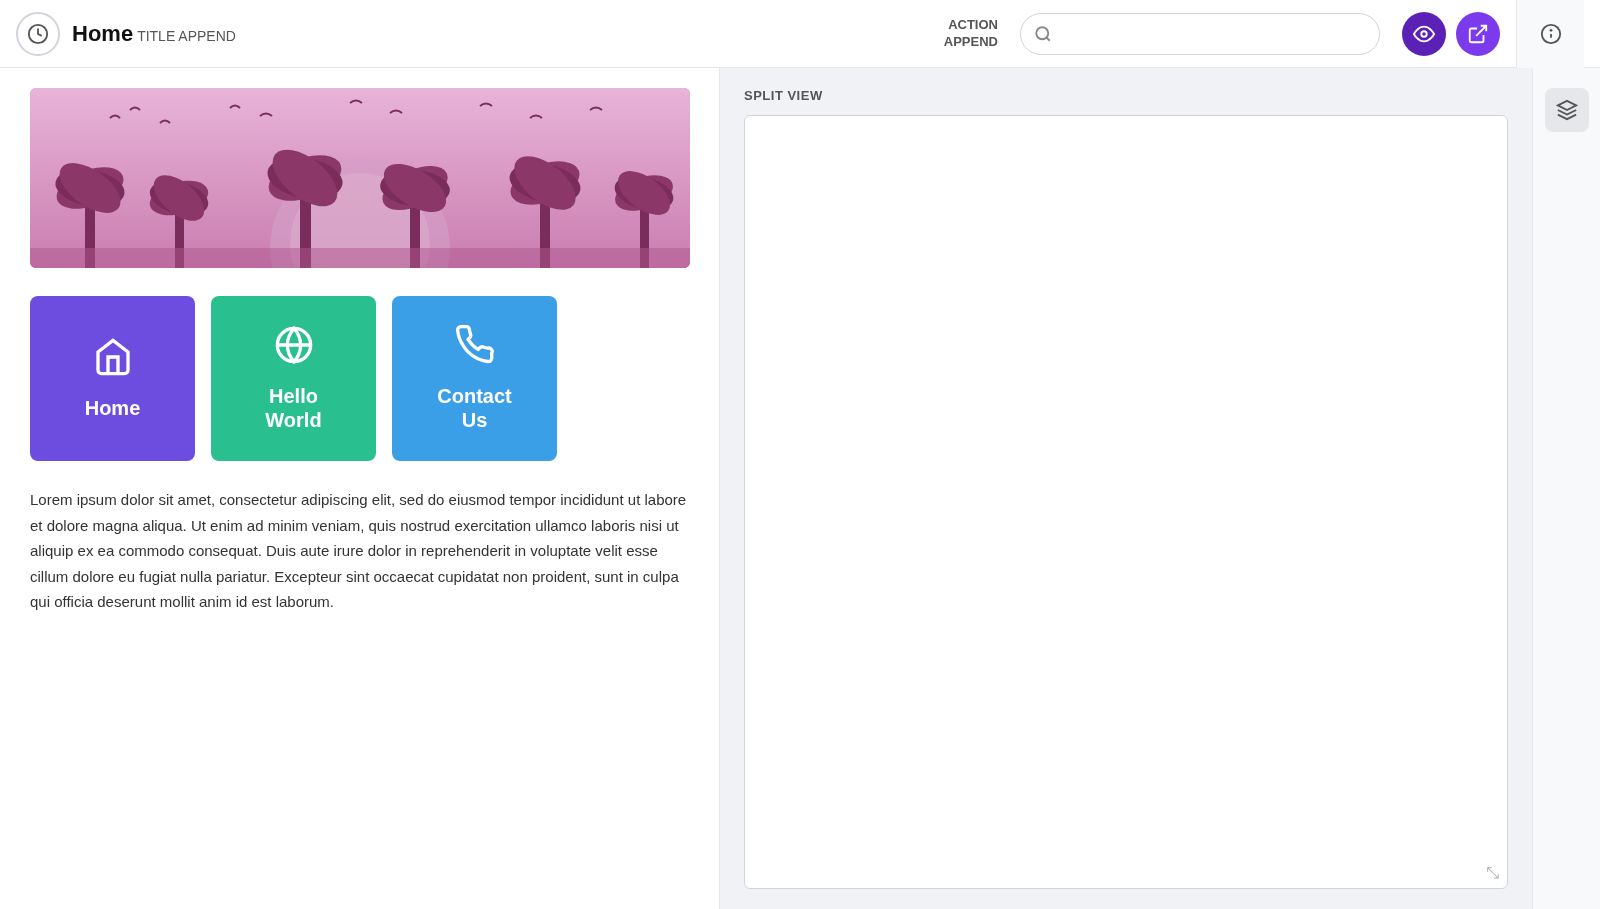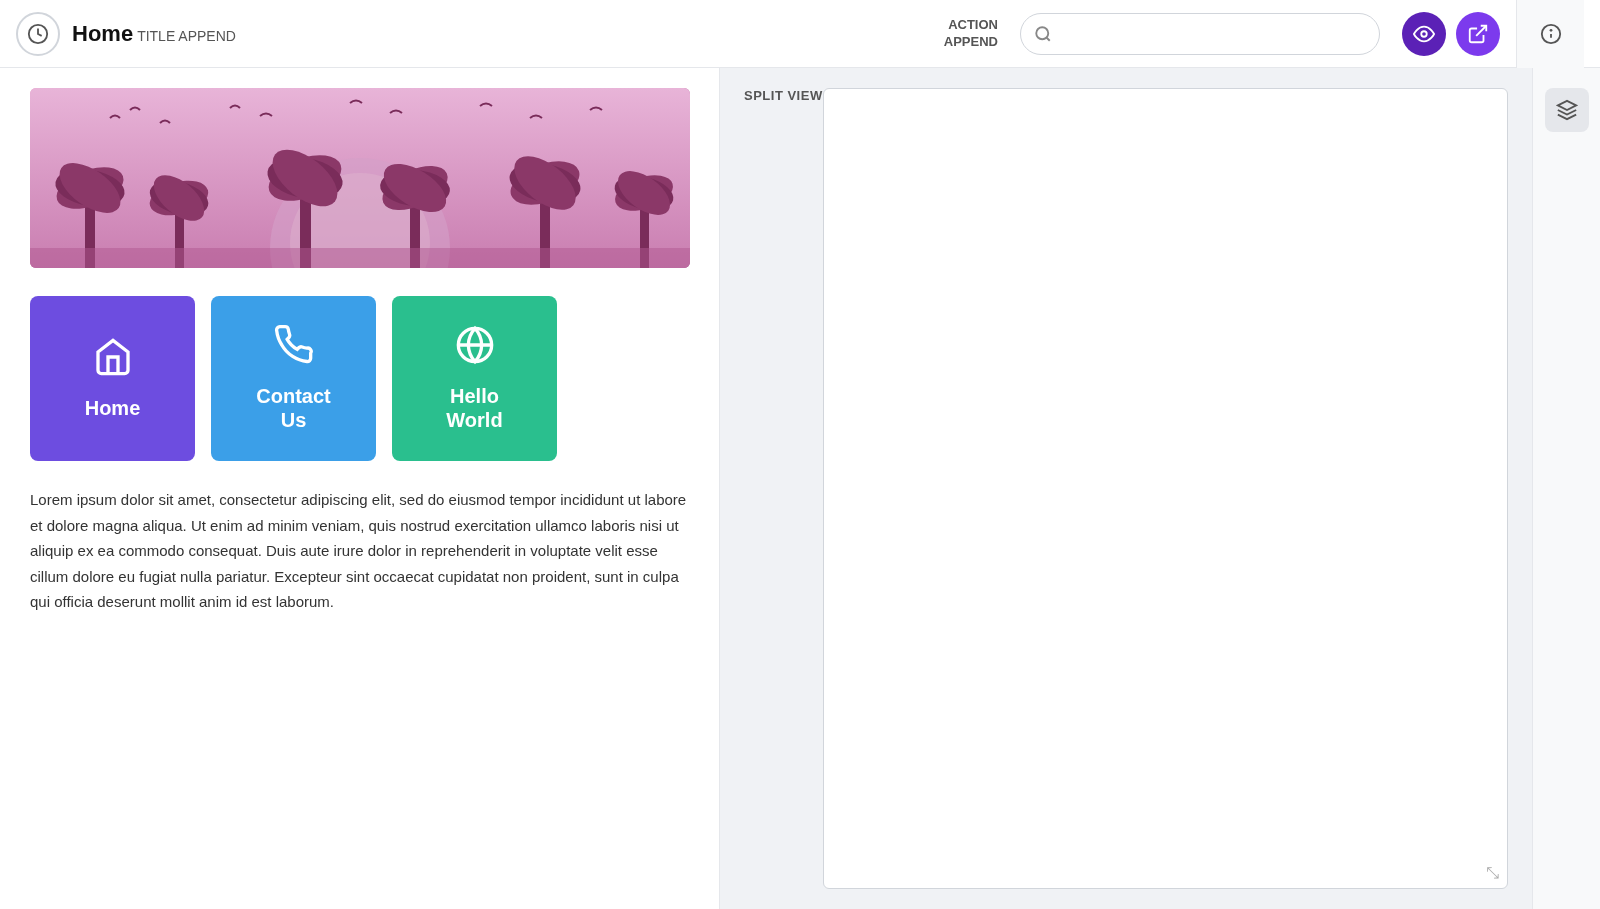--- a/index.html
+++ b/index.html
@@ -154,21 +154,21 @@
       color: #333;
       line-height: 1.7;
     }
 
     
     .right-panel {
       flex: 1;
       background: #f0f2f5;
       padding: 20px 24px;
       display: flex;
-      flex-direction: row;
+      flex-direction: column;
     }
     .split-view-label {
       font-size: 13px; font-weight: 700; color: #555;
       letter-spacing: 0.5px;
       margin-bottom: 12px;
     }
     .split-view-box {
       flex: 1;
       background: #fff;
       border: 1px solid #d1d5db;
@@ -322,38 +322,38 @@
     <div class="nav-buttons">
       <button class="nav-btn home">
         <span class="btn-icon">
           <svg width="40" height="40" viewBox="0 0 24 24" fill="none" stroke="#fff" stroke-width="2">
             <path d="M3 9l9-7 9 7v11a2 2 0 0 1-2 2H5a2 2 0 0 1-2-2z"></path>
             <polyline points="9 22 9 12 15 12 15 22"></polyline>
           </svg>
         </span>
         <span class="btn-label">Home</span>
       </button>
-      <button class="nav-btn contact">
-        <span class="btn-icon">
-          <svg width="40" height="40" viewBox="0 0 24 24" fill="none" stroke="#fff" stroke-width="2">
-            <path d="M22 16.92v3a2 2 0 0 1-2.18 2 19.79 19.79 0 0 1-8.63-3.07A19.5 19.5 0 0 1 4.69 12 19.79 19.79 0 0 1 1.61 3.41 2 2 0 0 1 3.6 1h3a2 2 0 0 1 2 1.72 12.84 12.84 0 0 0 .7 2.81 2 2 0 0 1-.45 2.11L7.91 8.6a16 16 0 0 0 6 6l.94-.94a2 2 0 0 1 2.11-.45 12.84 12.84 0 0 0 2.81.7A2 2 0 0 1 22 16.92z"></path>
-          </svg>
-        </span>
-        <span class="btn-label">Contact<br>Us</span>
-      </button>
       <button class="nav-btn hello">
         <span class="btn-icon">
           <svg width="40" height="40" viewBox="0 0 24 24" fill="none" stroke="#fff" stroke-width="2">
             <circle cx="12" cy="12" r="10"></circle>
             <line x1="2" y1="12" x2="22" y2="12"></line>
             <path d="M12 2a15.3 15.3 0 0 1 4 10 15.3 15.3 0 0 1-4 10 15.3 15.3 0 0 1-4-10 15.3 15.3 0 0 1 4-10z"></path>
           </svg>
         </span>
         <span class="btn-label">Hello<br>World</span>
       </button>
+      <button class="nav-btn contact">
+        <span class="btn-icon">
+          <svg width="40" height="40" viewBox="0 0 24 24" fill="none" stroke="#fff" stroke-width="2">
+            <path d="M22 16.92v3a2 2 0 0 1-2.18 2 19.79 19.79 0 0 1-8.63-3.07A19.5 19.5 0 0 1 4.69 12 19.79 19.79 0 0 1 1.61 3.41 2 2 0 0 1 3.6 1h3a2 2 0 0 1 2 1.72 12.84 12.84 0 0 0 .7 2.81 2 2 0 0 1-.45 2.11L7.91 8.6a16 16 0 0 0 6 6l.94-.94a2 2 0 0 1 2.11-.45 12.84 12.84 0 0 0 2.81.7A2 2 0 0 1 22 16.92z"></path>
+          </svg>
+        </span>
+        <span class="btn-label">Contact<br>Us</span>
+      </button>
     </div>
 
     <div class="lorem-text">Lorem ipsum dolor sit amet, consectetur adipiscing elit, sed do eiusmod tempor incididunt ut labore et dolore magna aliqua. Ut enim ad minim veniam, quis nostrud exercitation ullamco laboris nisi ut aliquip ex ea commodo consequat. Duis aute irure dolor in reprehenderit in voluptate velit esse cillum dolore eu fugiat nulla pariatur. Excepteur sint occaecat cupidatat non proident, sunt in culpa qui officia deserunt mollit anim id est laborum.</div>
   </div>
 
   <div class="right-panel">
     <div class="split-view-label">SPLIT VIEW</div>
     <div class="split-view-box">
       <div class="resize-handle">⤡</div>
     </div>

